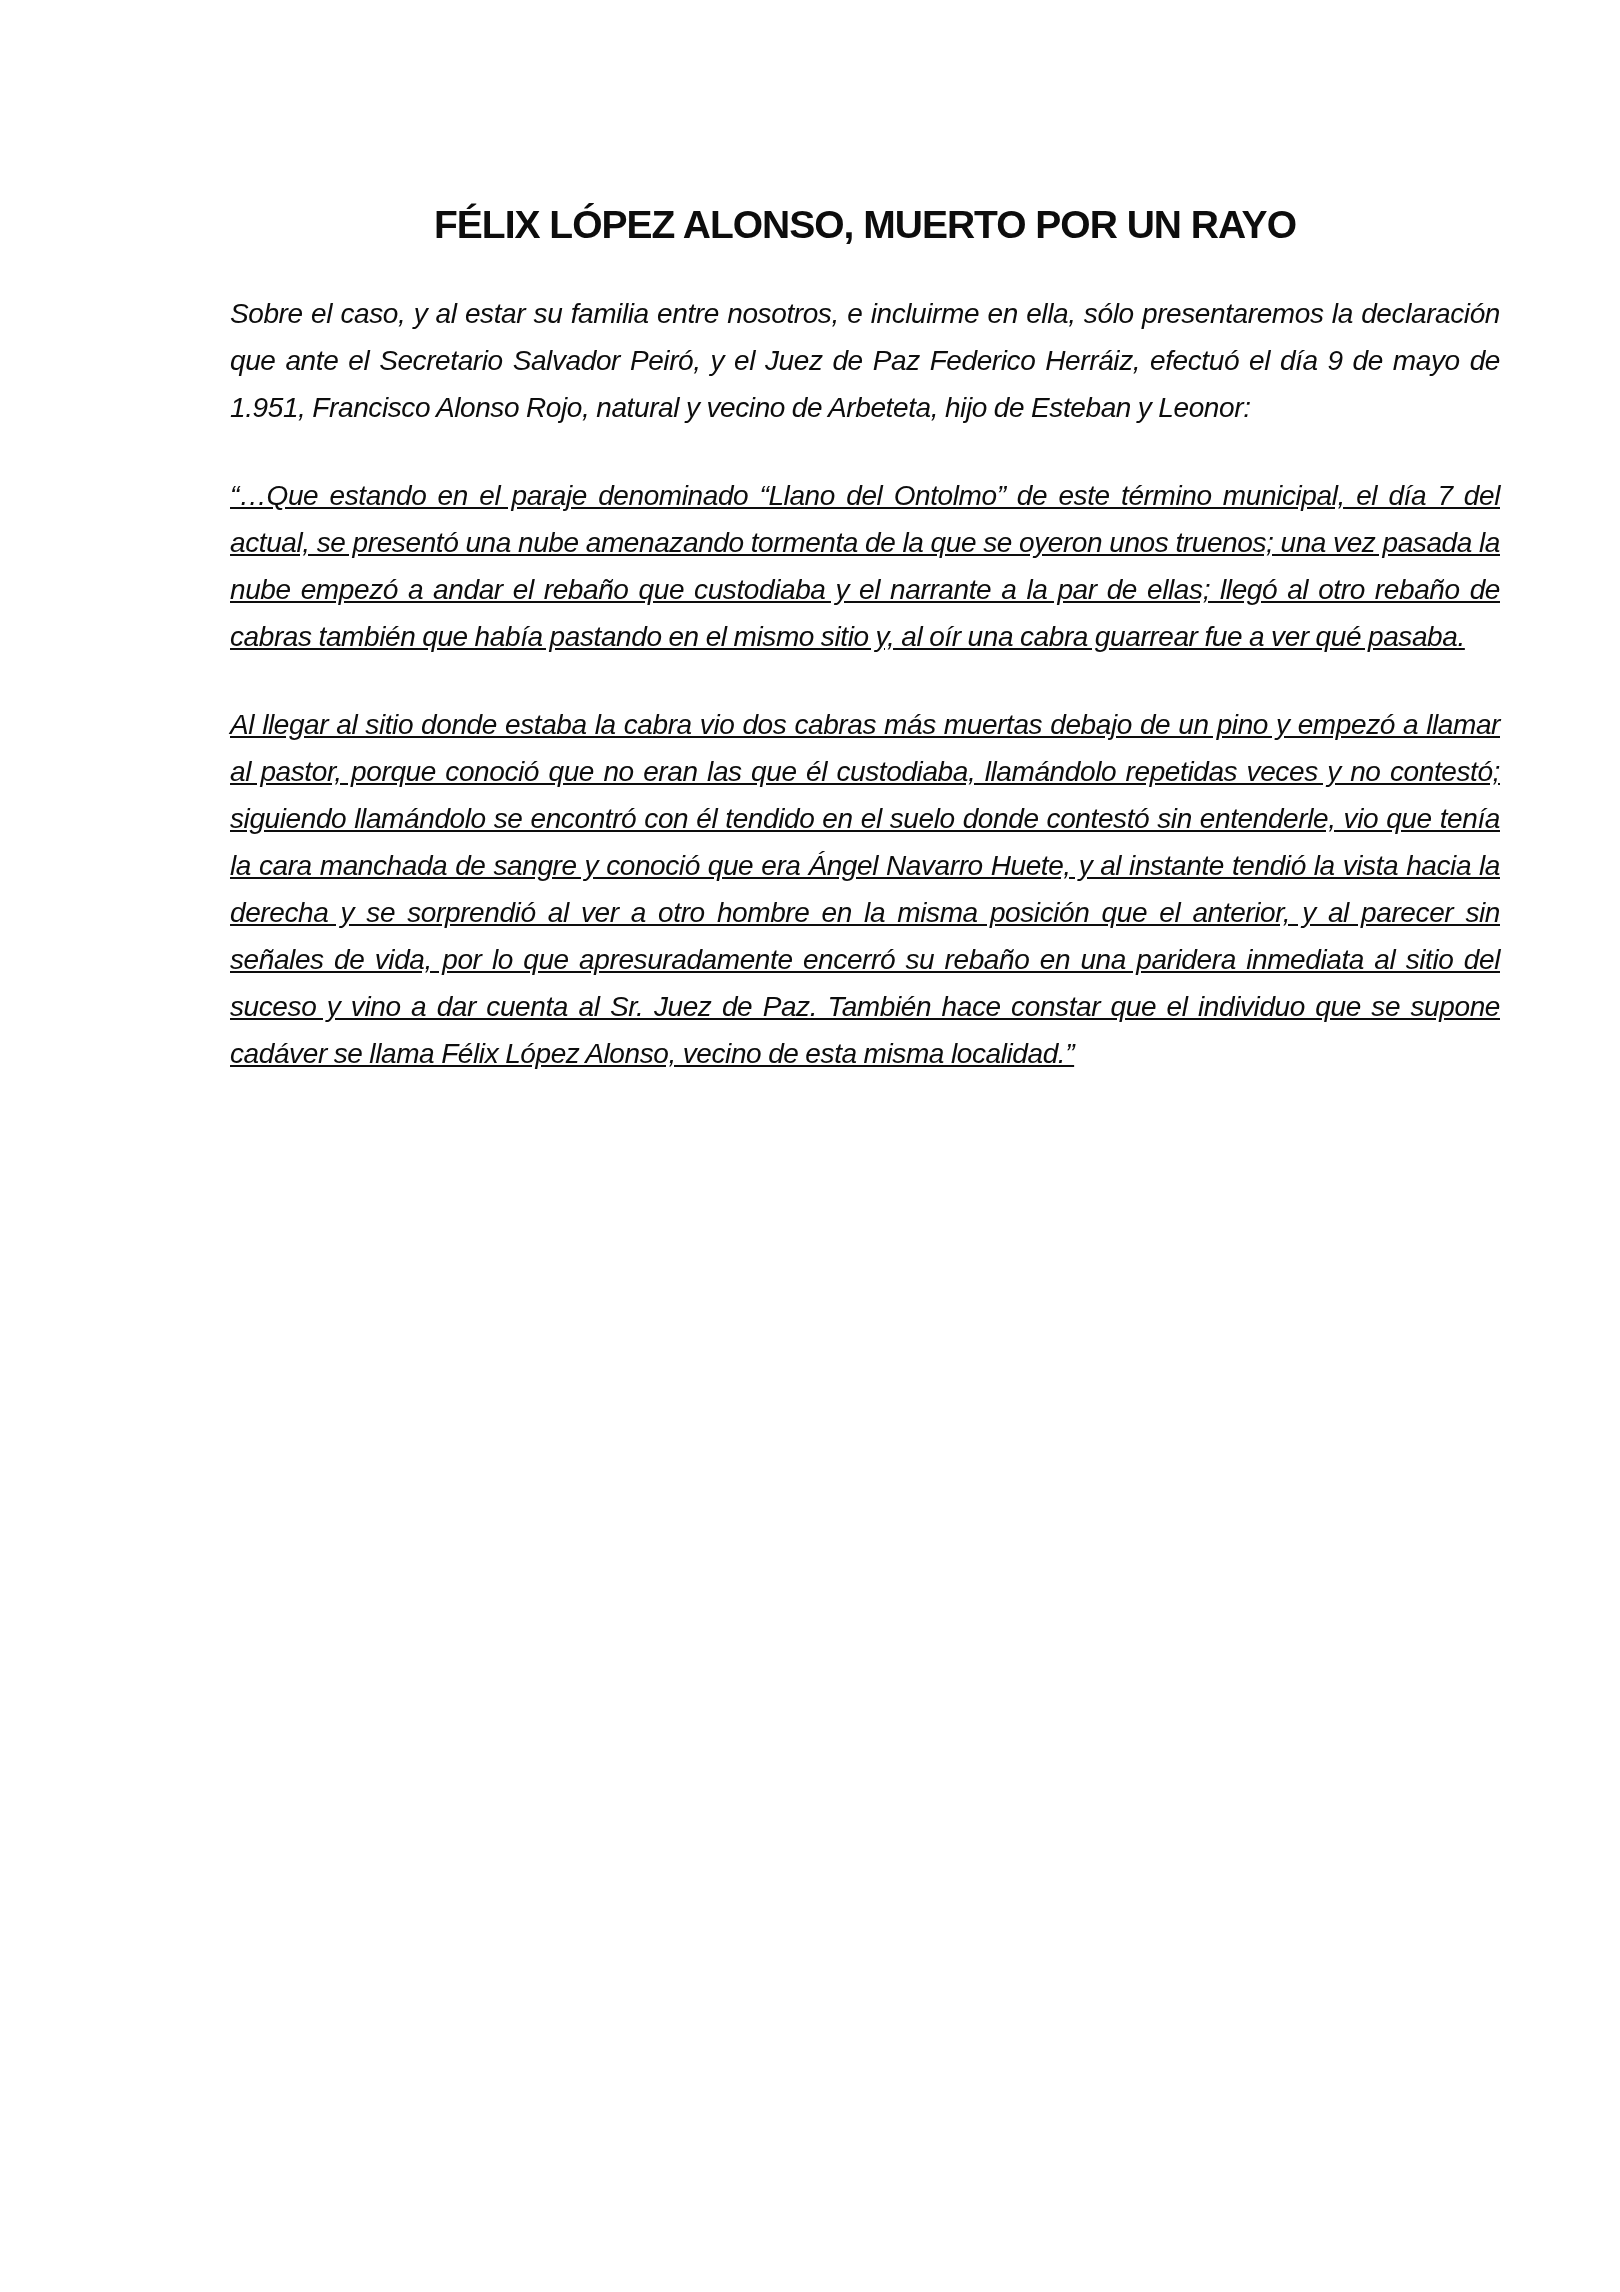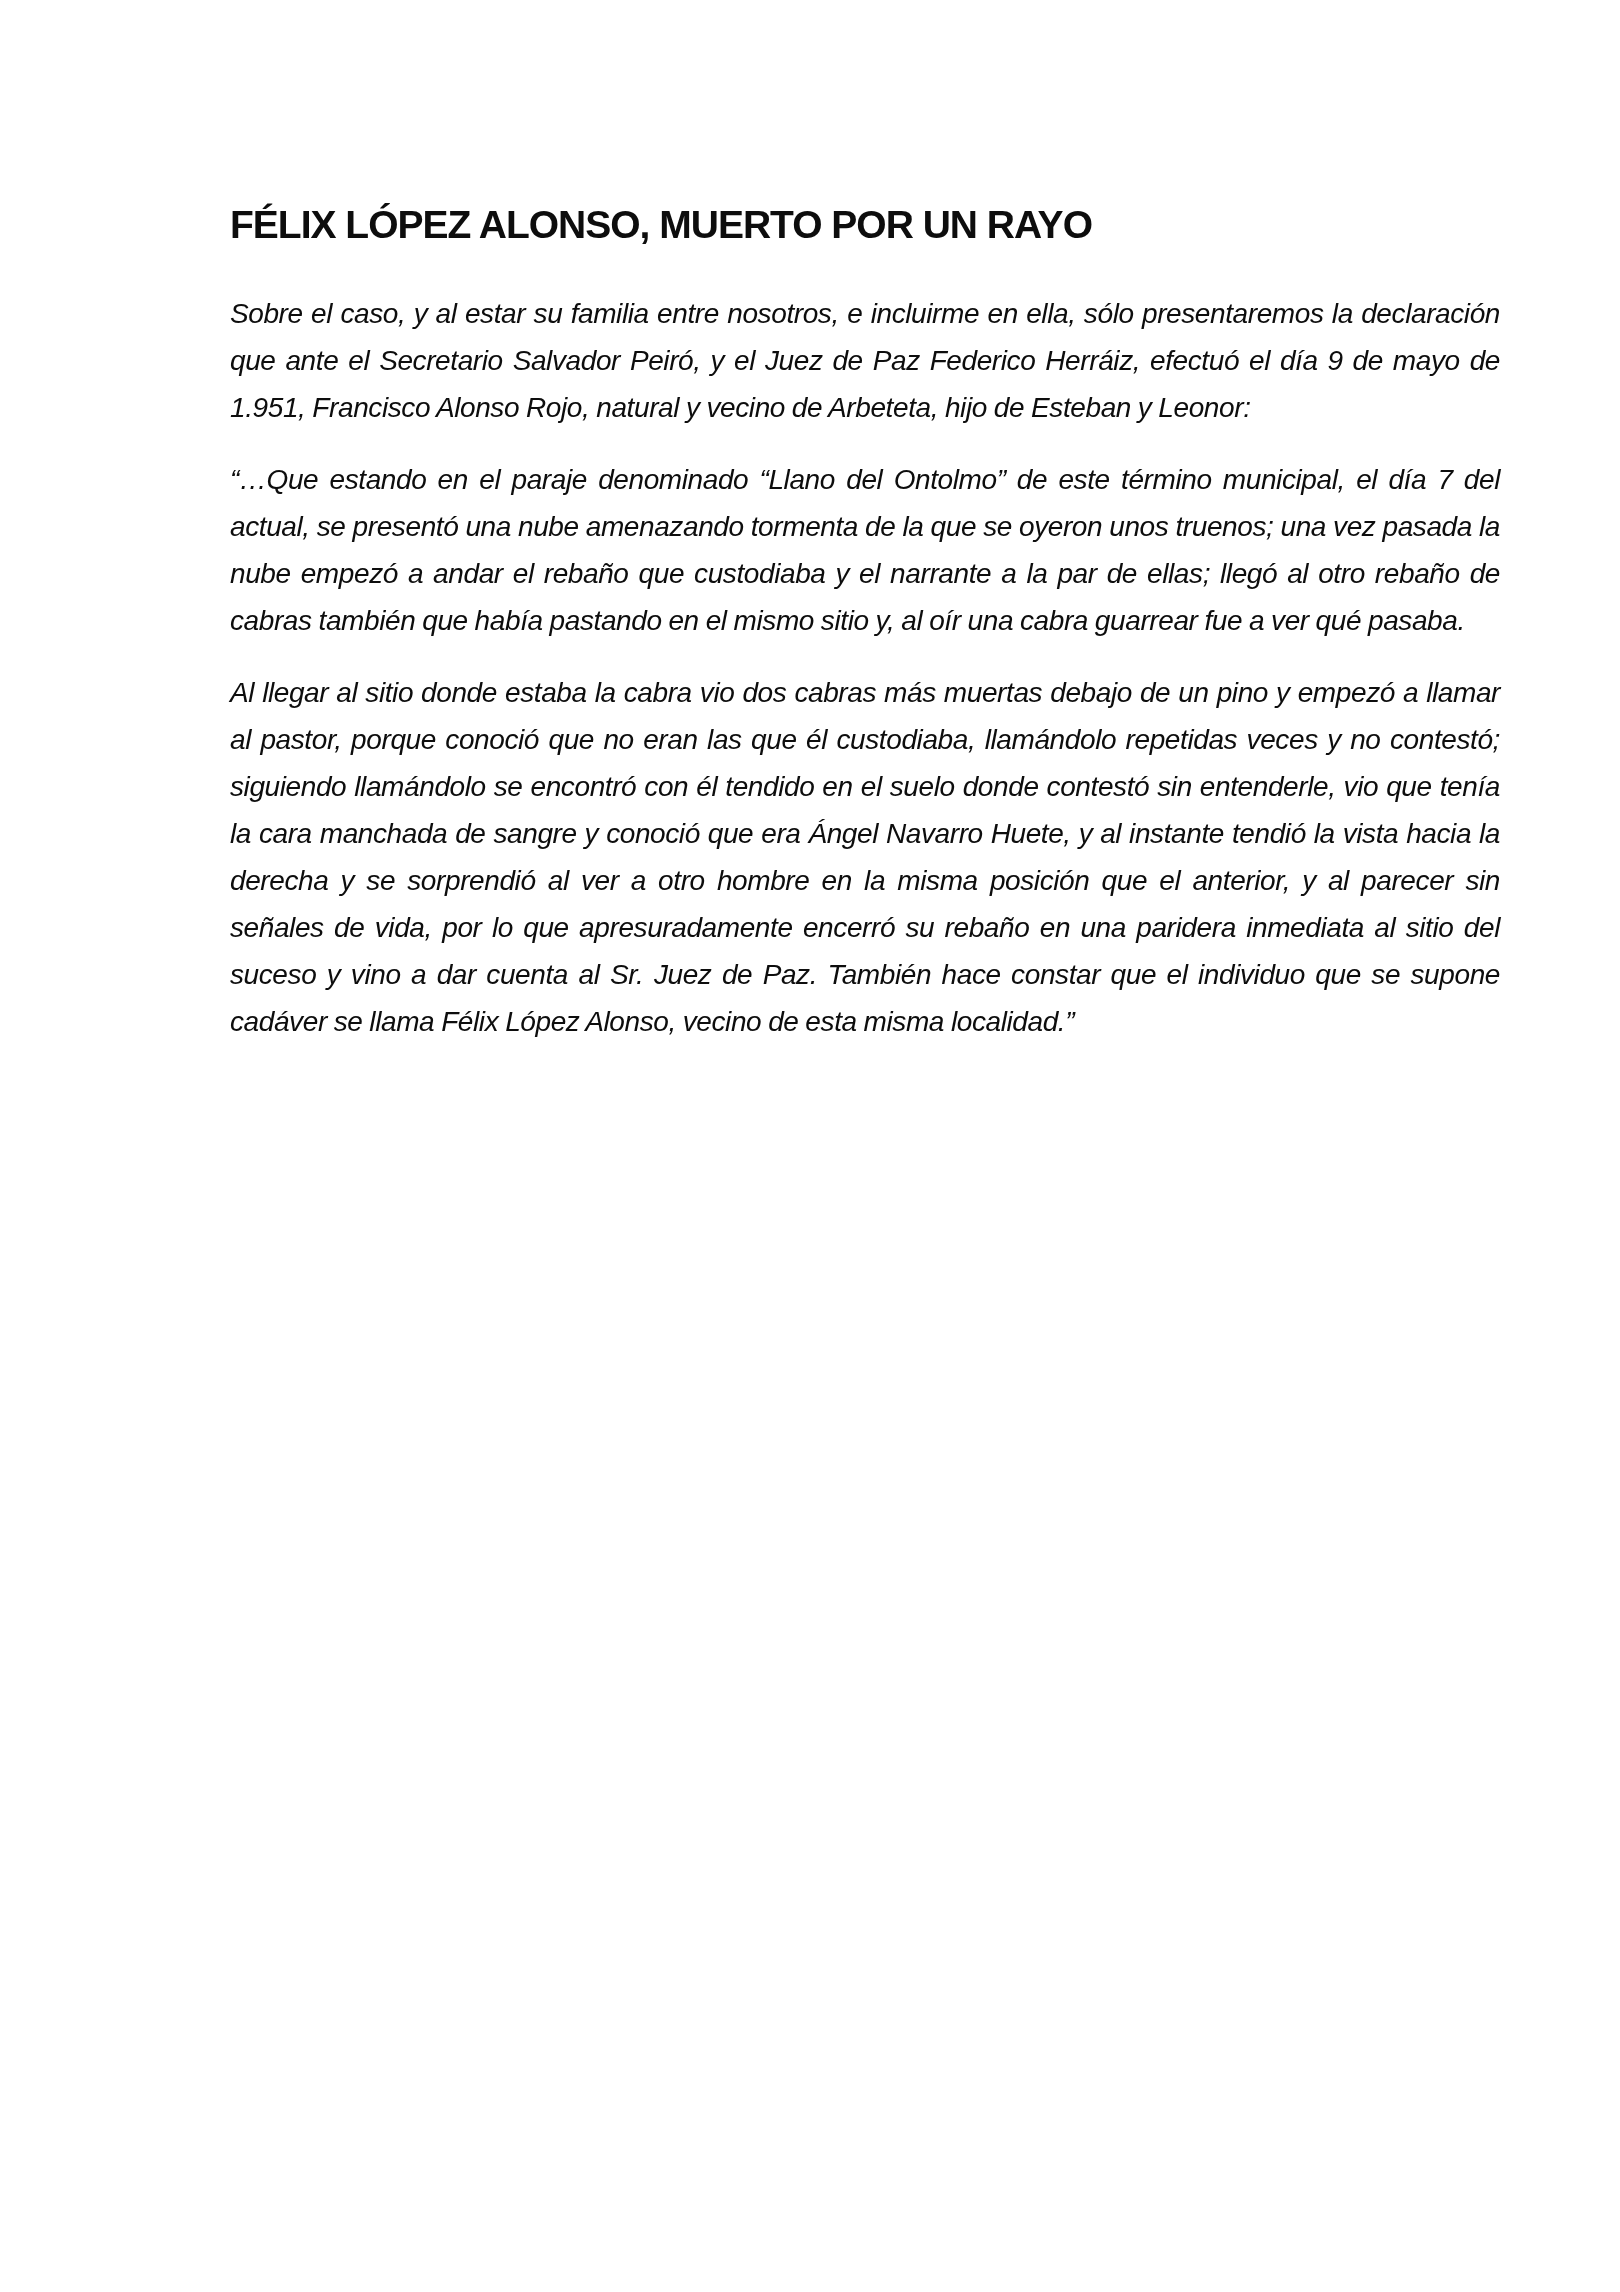--- a/index.html
+++ b/index.html
@@ -17,20 +17,21 @@
     color: #0d0d0d;
   }
   .column {
     position: absolute;
     left: 230px;
     top: 0;
     width: 1270px;
   }
   .doc-title {
     margin: 202px 0 0 0;
+    text-align: center;
     font-size: 39px;
     line-height: 45px;
     font-weight: 700;
     letter-spacing: -1px;
     white-space: nowrap;
   }
   .para {
     margin: 0;
     text-align: justify;
     font-size: 28px;
@@ -38,21 +39,22 @@
     letter-spacing: -0.4px;
     word-spacing: -0.5px;
     hyphens: none;
   }
   .para-intro {
     margin-top: 43px;
     font-weight: 400;
     font-style: italic;
   }
   .para + .para {
-    margin-top: 25px;
+    margin-top: 41px;
+    text-decoration: underline;
   }
   .italic {
     font-style: italic;
   }
 </style>
 </head>
 <body>
 
 <div class="page">
   <div class="column">

